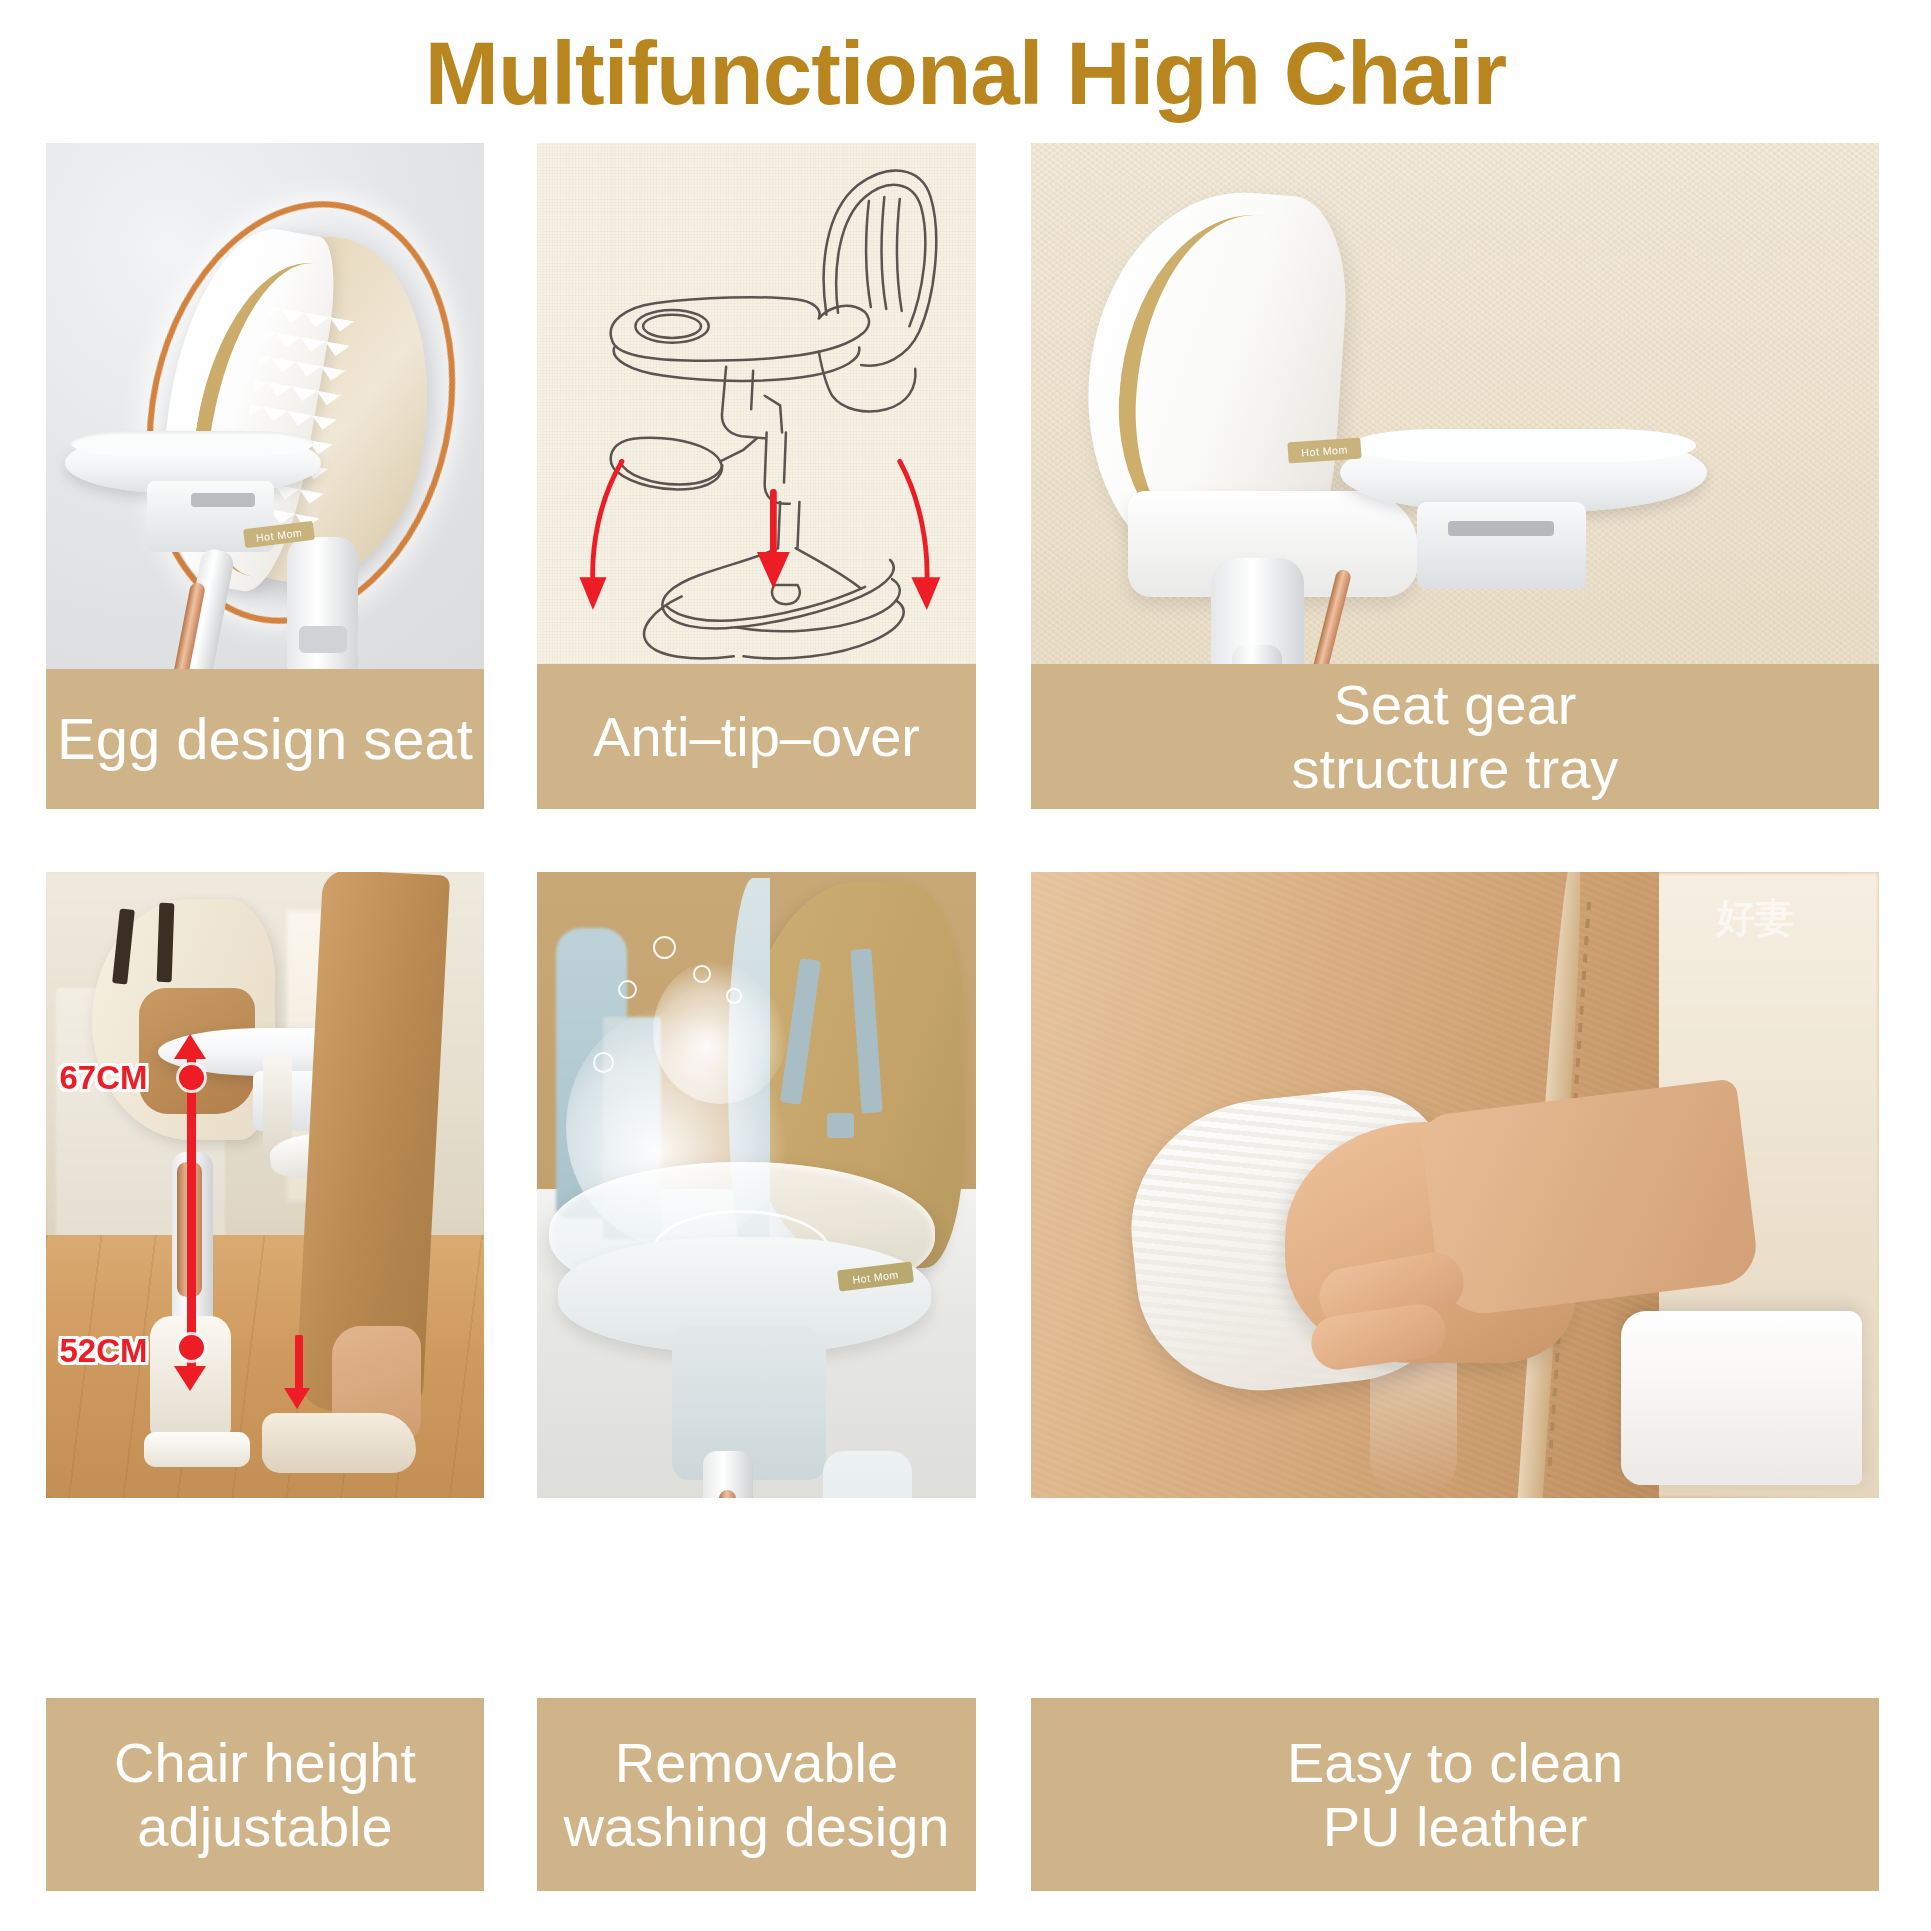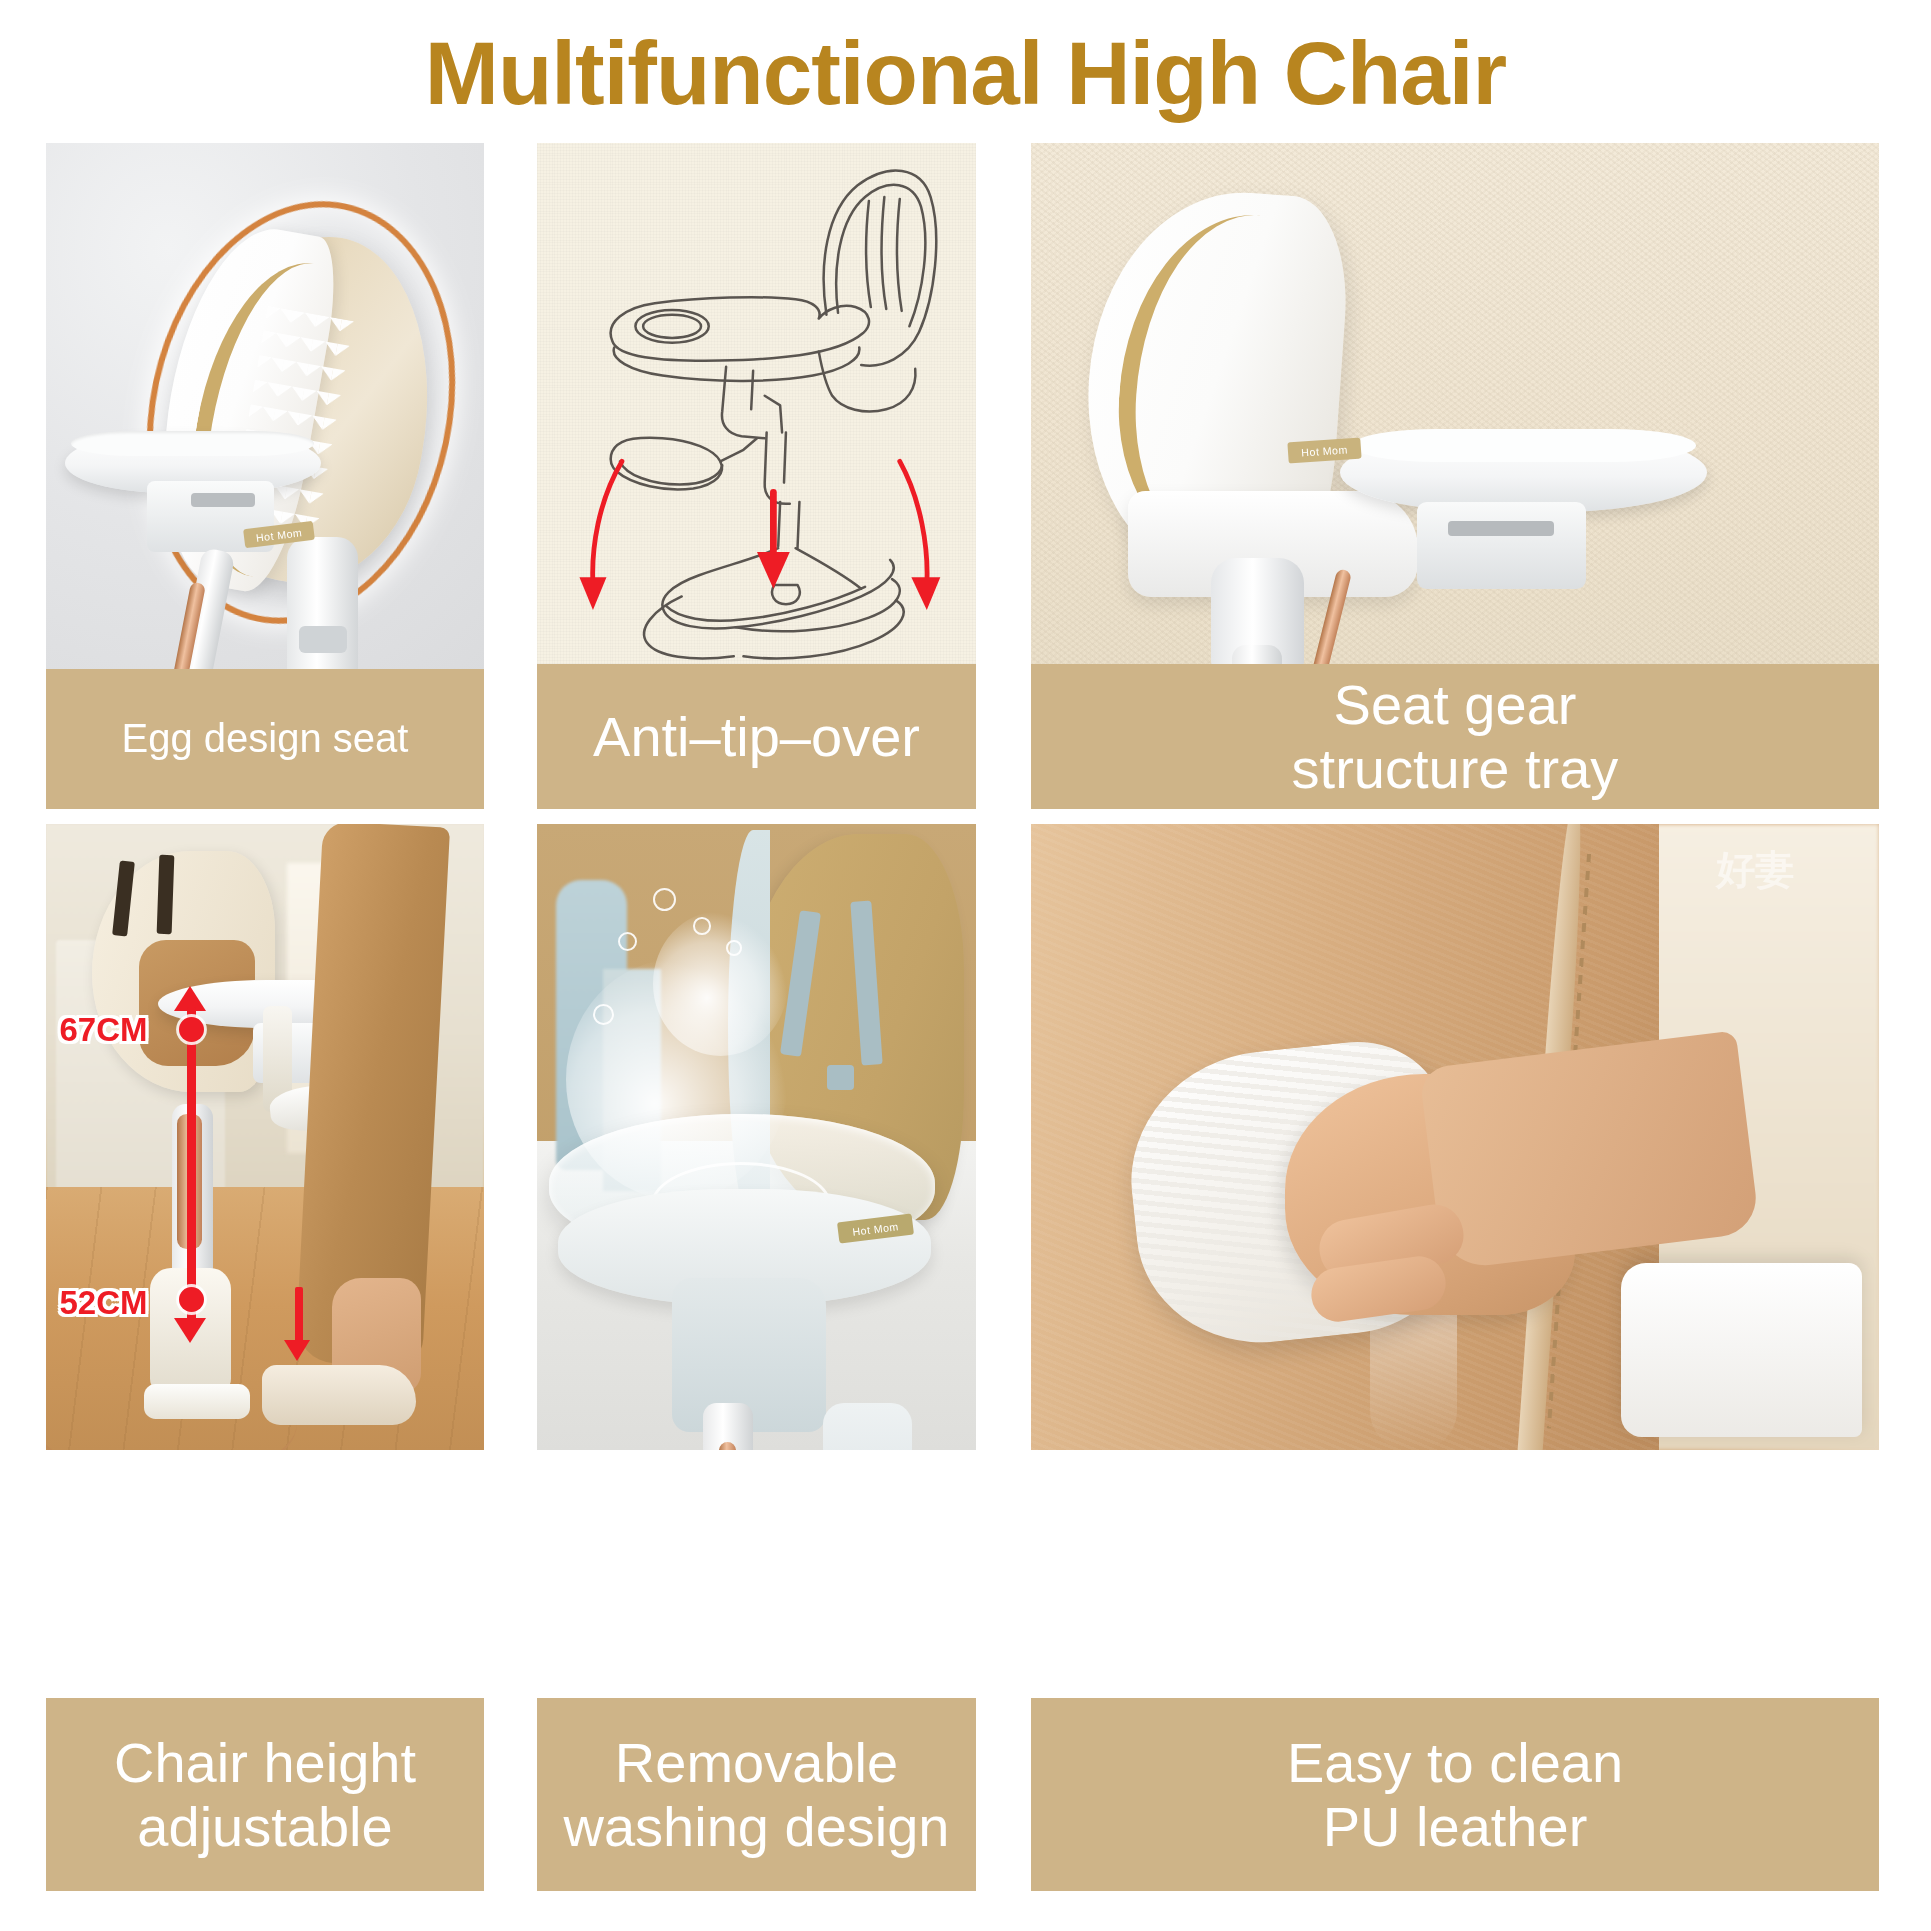--- a/index.html
+++ b/index.html
@@ -37,21 +37,21 @@
     overflow:hidden;
   }
   .caption{
     position:absolute; left:0; right:0; bottom:0;
     background:#ceb488;
     color:#ffffff;
     display:flex;
     flex-direction:column;
     align-items:center;
     justify-content:center;
-    font-size:40px;
+    font-size:58px;
     line-height:1.13;
     text-align:center;
     letter-spacing:0px;
     padding:0 5.8px;
     box-sizing:border-box;
   }
   .caption.two-line{ font-size:56px; }
   .caption .cl{ display:block; white-space:nowrap;}
 
   
@@ -63,21 +63,21 @@
   #p5{ left:491px;top:681px;width:439px;  height:1067px;}
   #p6{ left:985px;top:681px;width:848px; height:1067px;}
 
   #p1 .panel-media{ height:526px; }  #p1 .caption{ height:140px; }
   #p2 .panel-media{ height:521px; }  #p2 .caption{ height:145px; }
   #p3 .panel-media{ height:521px; }  #p3 .caption{ height:145px; }
   #p4 .panel-media{ height:927px; }  #p4 .caption{ height:140px; }
   #p5 .panel-media{ height:927px; }  #p5 .caption{ height:140px;text-align:center; }
   #p6 .panel-media{ height:927px; }  #p6 .caption{ height:140px; }
   #p4 .caption,#p5 .caption,#p6 .caption{ height:193px; }
-  #p4 .panel-media,#p5 .panel-media,#p6 .panel-media{ height:626px; }
+  #p4 .panel-media,#p5 .panel-media,#p6 .panel-media{ height:626px;margin-top:48px; }
 
   
 
   
   .tray{
     position:absolute;
     background:linear-gradient(180deg,#ffffff 0%,#f4f5f6 55%,#dfe2e4 100%);
     border-radius:50%/60%;
     box-shadow:0 5.8px 13.5px rgba(0,0,0,.13);
   }

